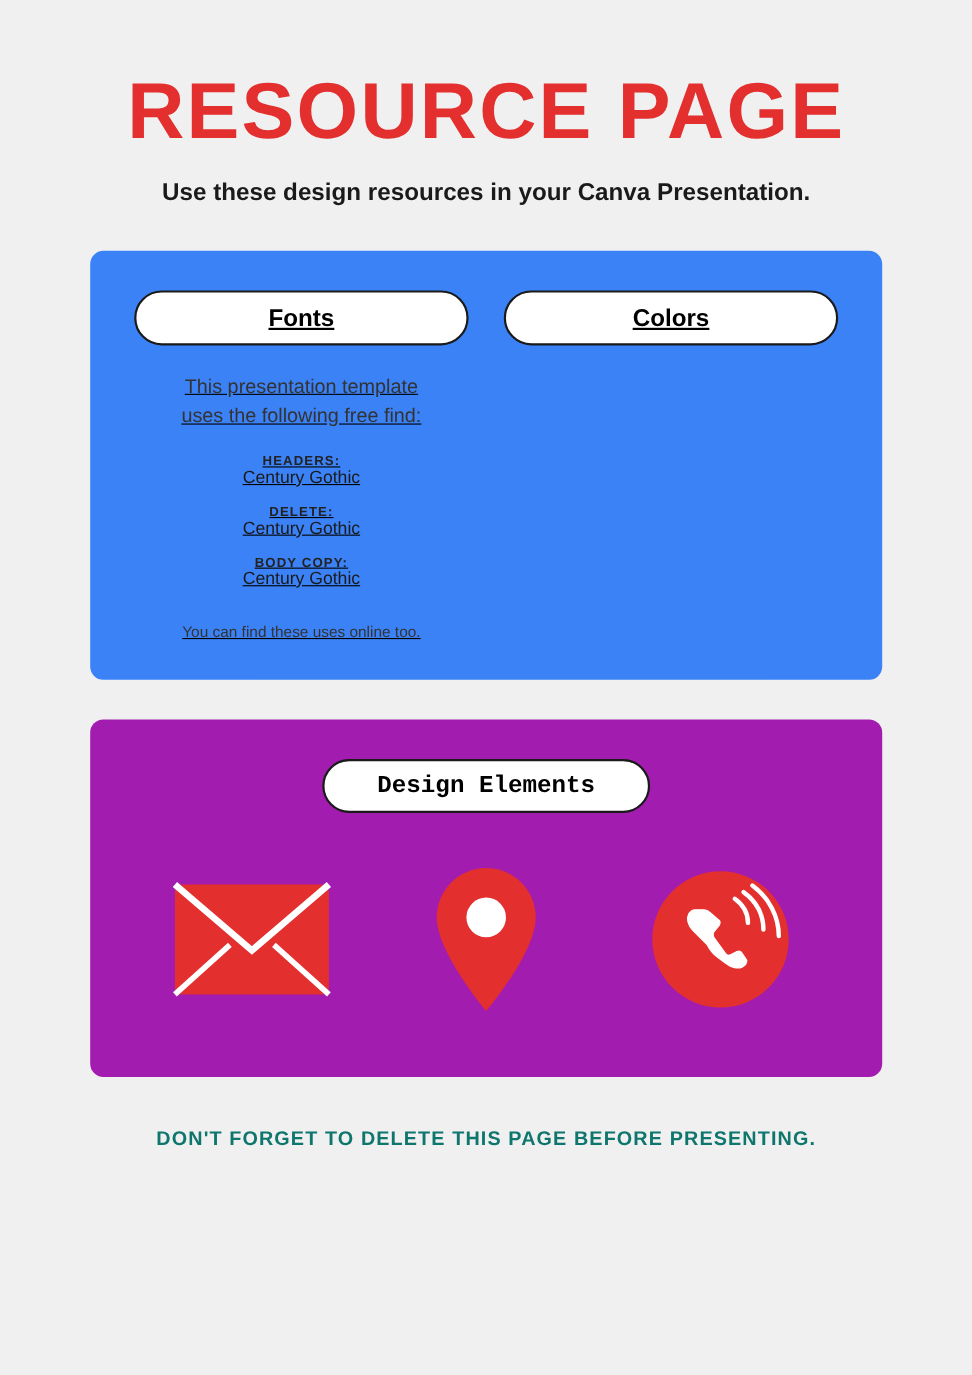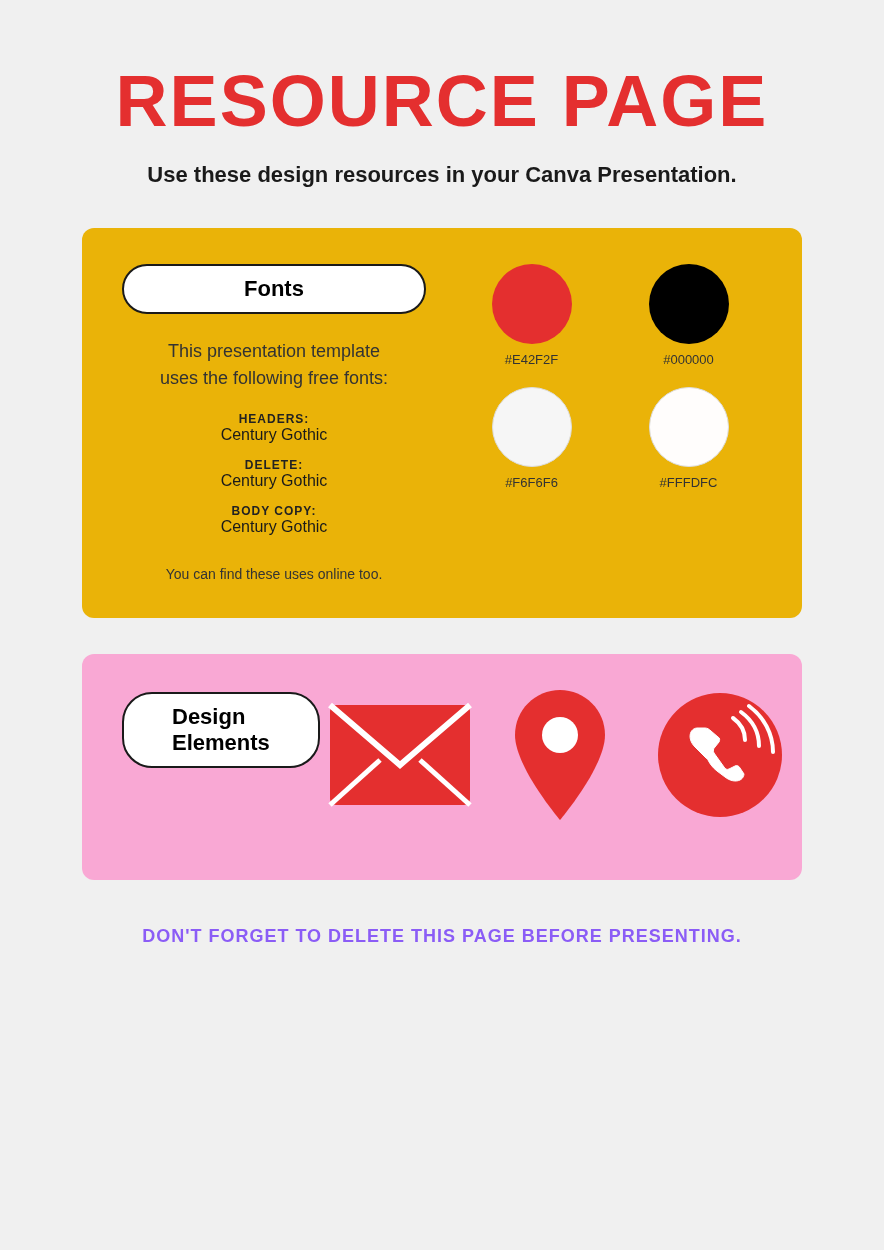--- a/index.html
+++ b/index.html
@@ -27,26 +27,27 @@
 
     .page-subtitle {
       font-size: 22px;
       color: #1a1a1a;
       text-align: center;
       margin-bottom: 40px;
       font-weight: 700;
     }
 
     .card {
-      background: #eab308;
+      background: #3b82f6;
       border-radius: 12px;
       width: 100%;
       max-width: 720px;
       padding: 36px 40px;
       margin-bottom: 36px;
+      text-decoration: underline;
     }
 
     .card-row {
       display: flex;
       flex-direction: row;
       gap: 32px;
     }
 
     .section-box {
       border: 2px solid #1a1a1a;
@@ -139,28 +140,30 @@
     }
 
     .color-hex {
       font-size: 13px;
       color: #333;
       font-weight: 400;
     }
 
     
     .design-card {
-      background: #f9a8d4;
+      background: #a21caf;
       border-radius: 12px;
       width: 100%;
       max-width: 720px;
       padding: 36px 40px 60px 40px;
       margin-bottom: 36px;
       display: flex;
-      align-items: center;
+      flex-direction: column;
+      align-items: center;
+      font-family: Liberation Mono, monospace;
     }
 
     .design-elements-box {
       border: 2px solid #1a1a1a;
       border-radius: 30px;
       padding: 10px 48px;
       display: flex;
       align-items: center;
       justify-content: center;
       font-size: 22px;
@@ -182,42 +185,42 @@
       width: 160px;
       height: 130px;
       display: flex;
       align-items: center;
       justify-content: center;
     }
 
     .footer-warning {
       font-size: 18px;
       font-weight: 700;
-      color: #8b5cf6;
+      color: #0f766e;
       text-transform: uppercase;
       letter-spacing: 1px;
       text-align: center;
       margin-top: 10px;
     }
   </style>
 </head>
 <body>
 
 <h1 class="page-title">RESOURCE PAGE</h1>
 
 <p class="page-subtitle">Use these design resources in your Canva Presentation.</p>
 
 <div class="card">
   <div class="card-row">
 
     <div class="fonts-col">
       <div class="section-box">Fonts</div>
       <p class="fonts-desc">
         <span>This presentation template</span><br>
-        <span>uses the following free fonts:</span>
+        <span>uses the following free find:</span>
       </p>
 
       <div class="font-item">
         <div class="font-label">HEADERS:</div>
         <div class="font-name">Century Gothic</div>
       </div>
 
       <div class="font-item">
         <div class="font-label">DELETE:</div>
         <div class="font-name">Century Gothic</div>
@@ -225,38 +228,21 @@
 
       <div class="font-item">
         <div class="font-label">BODY COPY:</div>
         <div class="font-name">Century Gothic</div>
       </div>
 
       <p class="fonts-footer">You can find these uses online too.</p>
     </div>
 
     <div class="colors-col">
-      <div class="colors-grid">
-        <div class="color-item">
-          <div class="color-circle" style="background-color:#E42F2F;"></div>
-          <span class="color-hex">#E42F2F</span>
-        </div>
-        <div class="color-item">
-          <div class="color-circle" style="background-color:#000000;"></div>
-          <span class="color-hex">#000000</span>
-        </div>
-        <div class="color-item">
-          <div class="color-circle" style="background-color:#F6F6F6; border: 1px solid #ddd;"></div>
-          <span class="color-hex">#F6F6F6</span>
-        </div>
-        <div class="color-item">
-          <div class="color-circle" style="background-color:#FFFDFC; border: 1px solid #ddd;"></div>
-          <span class="color-hex">#FFFDFC</span>
-        </div>
-      </div>
+      <div class="section-box">Colors</div>
     </div>
   </div>
 </div>
 
 <div class="design-card">
   <div class="design-elements-box">Design Elements</div>
 
   <div class="icons-row">
 
     <div class="icon-container">

